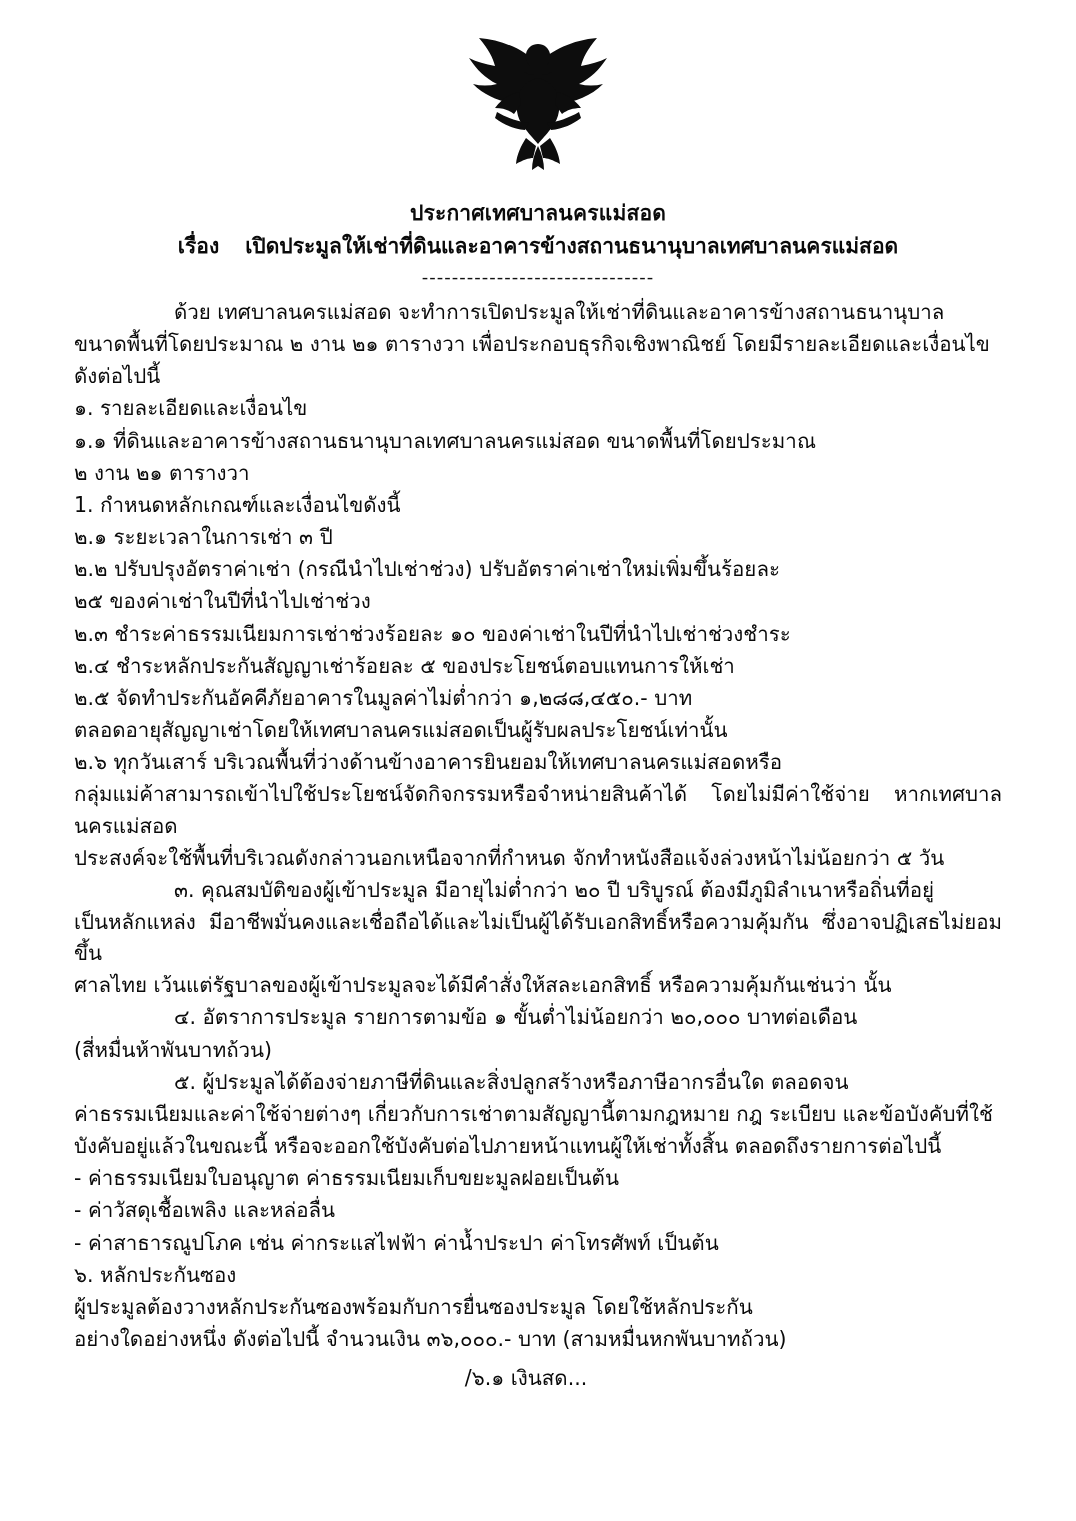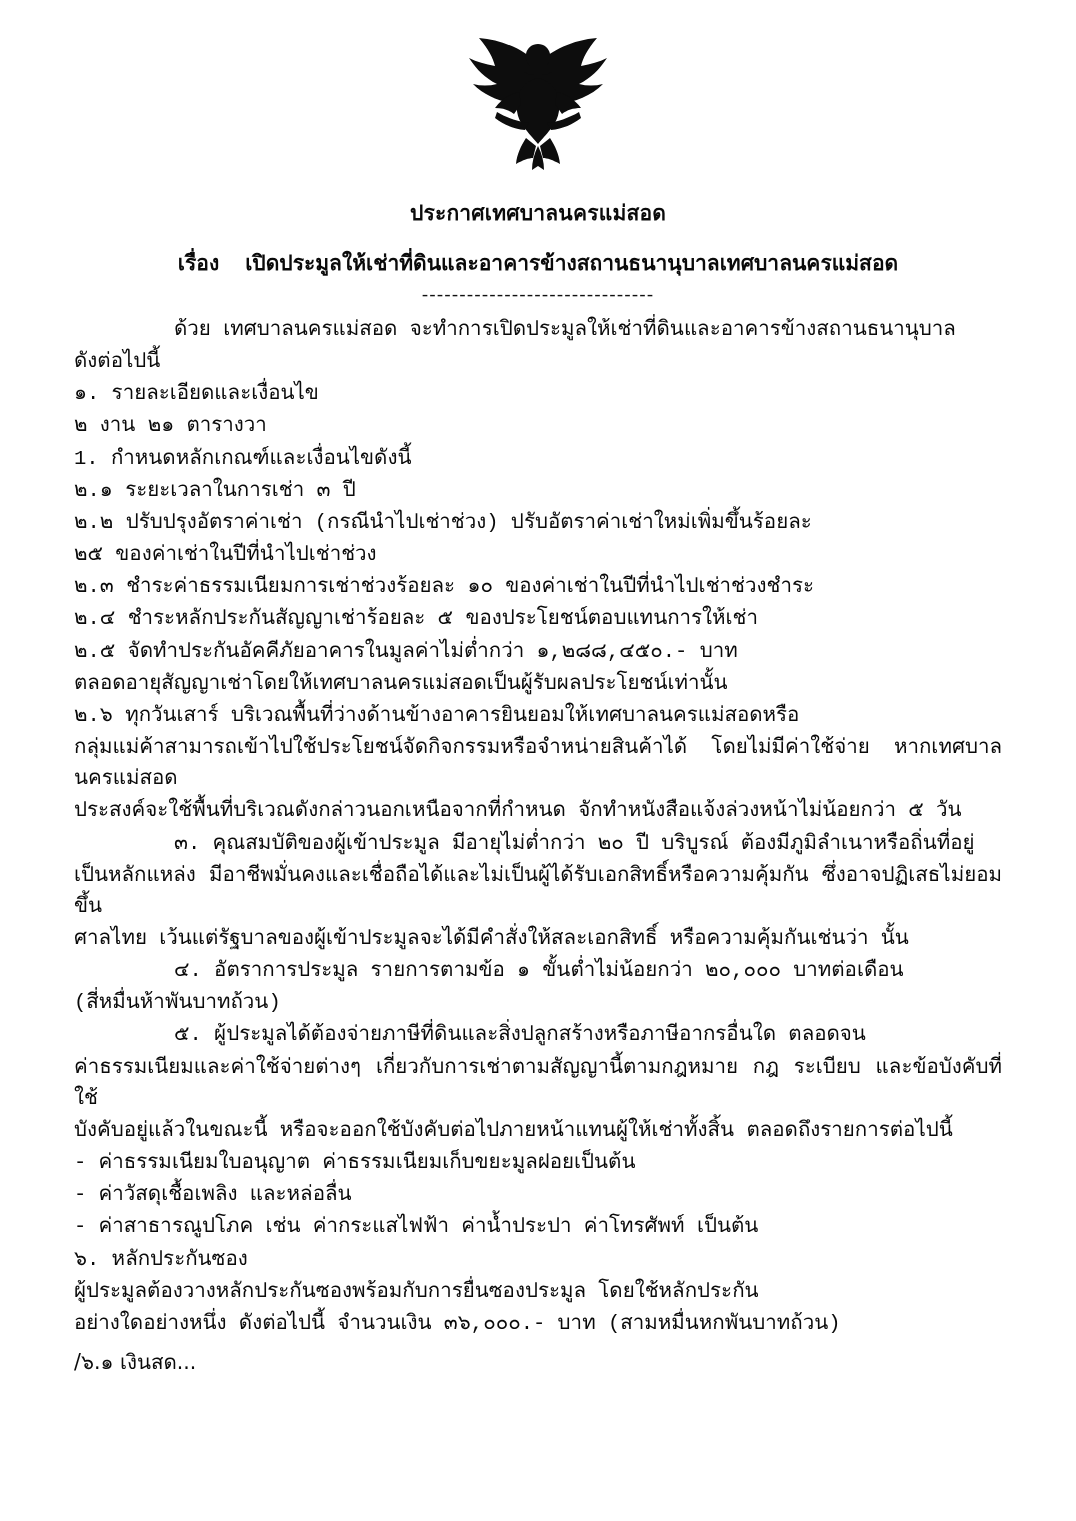--- a/index.html
+++ b/index.html
@@ -35,57 +35,56 @@
     line-height: 1.5;
   }
   .doc-title {
     font-size: 21px;
     font-weight: bold;
     letter-spacing: 0.2px;
   }
   .subject-line {
     font-size: 21px;
     font-weight: bold;
-    margin-top: 18px;
+    margin-top: 1px;
     white-space: nowrap;
   }
   .subject-label {
     display: inline-block;
     margin-right: 26px;
   }
   .divider-dashes {
     text-align: center;
     font-size: 18px;
     letter-spacing: 1px;
     margin: 4px 0 10px 0;
     color: #111;
   }
   .body-text {
     font-size: 20.5px;
     line-height: 1.52;
     text-align: justify;
     text-justify: inter-word;
-    font-family: Liberation Mono, monospace;
   }
   p.para {
     margin: 0 0 1px 0;
   }
   .ind-3 { text-indent: 100px; }
   .hang-0 { text-indent: 0; }
   .lvl-a { margin-left: 60px; text-indent: 0; }
   .lvl-b { margin-left: 90px; text-indent: 0; }
   .lvl-c { margin-left: 150px; text-indent: 0; }
   .lvl-d { margin-left: 196px; text-indent: 0; }
   .dash-item {
     margin-left: 215px;
     text-indent: 0;
     white-space: nowrap;
   }
   .footer-note {
-    text-align: left;
+    text-align: center;
     font-size: 20.5px;
     margin-top: 6px;
     padding-right: 24px;
   }
 </style>
 </head>
 <body>
 
 <div class="page">
 
@@ -120,23 +119,25 @@
     <div class="subject-line">
       <span class="subject-label">เรื่อง</span><span>เปิดประมูลให้เช่าที่ดินและอาคารข้างสถานธนานุบาลเทศบาลนครแม่สอด</span>
     </div>
   </div>
 
   <div class="divider-dashes">-------------------------------</div>
 
   <div class="body-text">
 
     <p class="para ind-3">ด้วย เทศบาลนครแม่สอด  จะทำการเปิดประมูลให้เช่าที่ดินและอาคารข้างสถานธนานุบาล</p>
+    <p class="para hang-0">ขนาดพื้นที่โดยประมาณ  ๒ งาน ๒๑ ตารางวา เพื่อประกอบธุรกิจเชิงพาณิชย์  โดยมีรายละเอียดและเงื่อนไข</p>
     <p class="para hang-0">ดังต่อไปนี้</p>
 
     <p class="para lvl-a">๑. รายละเอียดและเงื่อนไข</p>
+    <p class="para lvl-b">๑.๑ ที่ดินและอาคารข้างสถานธนานุบาลเทศบาลนครแม่สอด  ขนาดพื้นที่โดยประมาณ</p>
     <p class="para hang-0">๒ งาน ๒๑ ตารางวา</p>
 
     <p class="para lvl-a">1. กำหนดหลักเกณฑ์และเงื่อนไขดังนี้</p>
     <p class="para lvl-c">๒.๑   ระยะเวลาในการเช่า  ๓  ปี</p>
     <p class="para lvl-c">๒.๒   ปรับปรุงอัตราค่าเช่า (กรณีนำไปเช่าช่วง)  ปรับอัตราค่าเช่าใหม่เพิ่มขึ้นร้อยละ</p>
     <p class="para lvl-d">๒๕ ของค่าเช่าในปีที่นำไปเช่าช่วง</p>
     <p class="para lvl-c">๒.๓   ชำระค่าธรรมเนียมการเช่าช่วงร้อยละ  ๑๐ ของค่าเช่าในปีที่นำไปเช่าช่วงชำระ</p>
     <p class="para lvl-c">๒.๔   ชำระหลักประกันสัญญาเช่าร้อยละ ๕ ของประโยชน์ตอบแทนการให้เช่า</p>
     <p class="para lvl-c">๒.๕     จัดทำประกันอัคคีภัยอาคารในมูลค่าไม่ต่ำกว่า  ๑,๒๘๘,๔๕๐.- บาท</p>
     <p class="para hang-0">ตลอดอายุสัญญาเช่าโดยให้เทศบาลนครแม่สอดเป็นผู้รับผลประโยชน์เท่านั้น</p>

